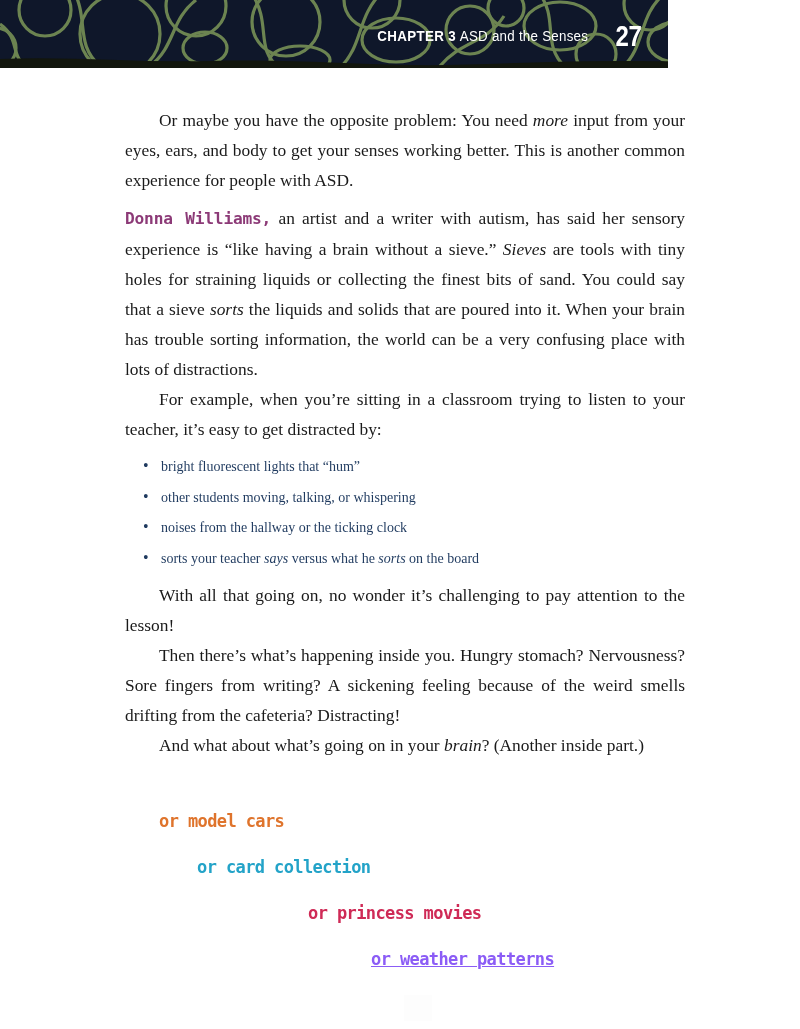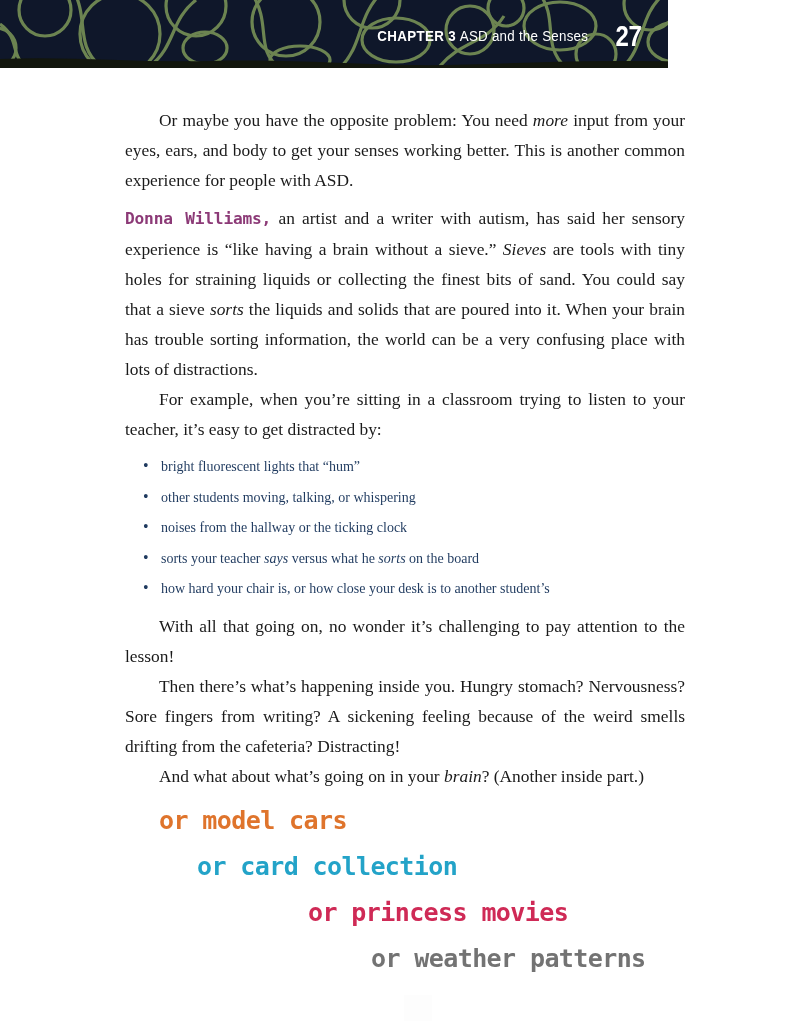--- a/index.html
+++ b/index.html
@@ -128,29 +128,29 @@
   
   .interests {
     position: absolute;
     top: 798px;
     left: 125px;
     width: 560px;
   }
   .interest-line {
     font-family: "DejaVu Sans Mono", monospace;
     font-weight: bold;
-    font-size: 25px;
+    font-size: 17px;
     letter-spacing: -0.6px;
     line-height: 46px;
     white-space: nowrap;
   }
   .interest-line.i0 { margin-left: 34px;  color: #DF742C; }
   .interest-line.i1 { margin-left: 72px; color: #23A3C8; }
   .interest-line.i2 { margin-left: 183px; color: #CF2A56; }
-  .interest-line.i3 { margin-left: 246px; color: #737373; }
+  .interest-line.i3 { margin-left: 246px; color: #8b5cf6; text-decoration: underline; }
 
   .page-artifact {
     position: absolute;
     left: 404px;
     top: 995px;
     width: 28px;
     height: 26px;
     background: #fcfcfd;
     opacity: 0.8;
   }
@@ -221,23 +221,20 @@
     </li>
     <li>
       <span>other students moving, talking, or whispering</span>
     </li>
     <li>
       <span>noises from the hallway or the ticking clock</span>
     </li>
     <li>
       <span>sorts your teacher </span><span class="it">says</span><span> versus what he </span><span class="it">sorts</span><span> on the board</span>
     </li>
-    <li>
-      <span>how hard your chair is, or how close your desk is to another student’s</span>
-    </li>
   </ul>
 
   <p class="para gap-before">With all that going on, no wonder it’s challenging to pay attention to the lesson!</p>
 
   <p class="para">Then there’s what’s happening inside you. Hungry stomach? Nervousness? Sore fingers from writing? A sickening feeling because of the weird smells drifting from the cafeteria? Distracting!</p>
 
   <p class="para">
     <span>And what about what’s going on in your </span><span class="it">brain</span><span>? (Another inside part.)</span>
   </p>
 

